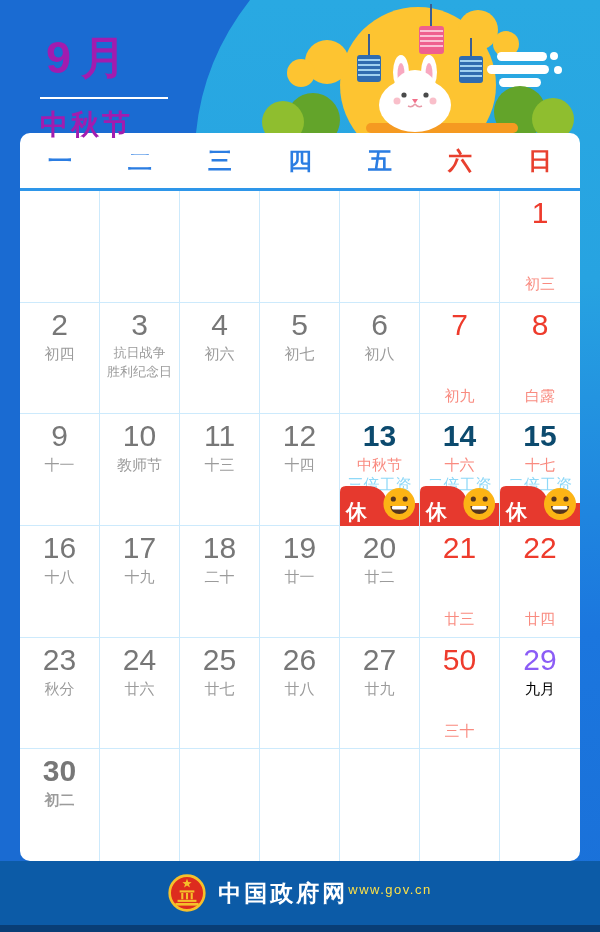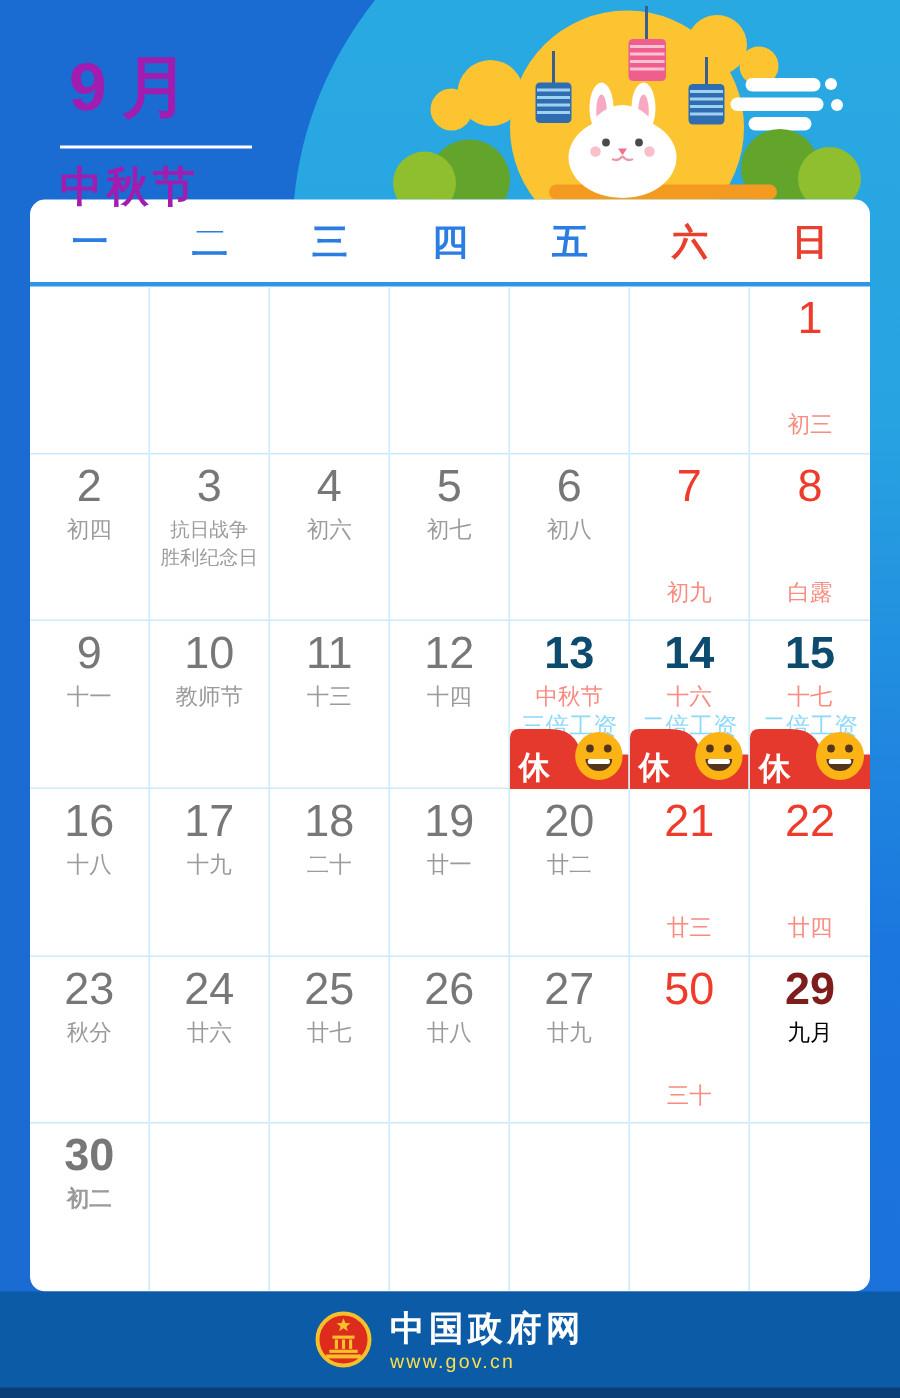--- a/index.html
+++ b/index.html
@@ -32,29 +32,29 @@
   .cell:nth-child(7n){border-right:none;}
   .cell:nth-child(n+36){border-bottom:none;font-weight:bold;}
   .num{font-size:30px;line-height:34px;color:#777;}
   .lunar{font-size:15px;line-height:19px;color:#9b9b9b;margin-top:2px;}
   .lunar.small{font-size:13px;line-height:17px;}
   .bonus{font-size:16px;line-height:19px;color:#8fd9f8;margin-top:1px;text-align:center;}
   .st-red .num{color:#ee3b2c;}
   .st-red .lunar{color:#f98b80;margin-top:44px;}
   .st-holiday .num{color:#0c4a6e;font-weight:bold;}
   .st-holiday .lunar{color:#f98b80;}
-  .st-green .num{color:#7f1d1d;font-weight:bold;}
+  .st-green .num{color:#8b5cf6;font-weight:normal;}
   .st-green .lunar{color:#000000;}
   .rest-badge{position:absolute;left:0;bottom:-1px;width:100%;height:40px;display:block;z-index:4;}
   
   .footer{position:absolute;left:0;bottom:0;width:600px;height:71px;background:#0c5ba7;
     display:flex;align-items:center;justify-content:center;gap:12px;box-sizing:border-box;
     padding-bottom:7px;z-index:3;}
   .footer-strip{position:absolute;left:0;bottom:0;width:600px;height:7px;background:#093e76;z-index:4;}
-  .footer-text{display:flex;flex-direction:column;align-items:flex-start;}
+  .footer-text{display:flex;align-items:flex-start;}
   .site-name{color:#fff;font-size:23px;font-weight:bold;letter-spacing:3px;line-height:26px;}
   .site-url{color:#fde047;font-size:13px;letter-spacing:1.5px;margin-top:2px;}
 </style>
 </head>
 <body>
 
 <svg class="bg-svg" viewBox="0 0 600 932" preserveAspectRatio="none">
   <path d="M0,0 L250,0 Q203,60 196,133 L100,133 L100,932 L0,932 Z" fill="#1a6bd2"></path>
 </svg>
 

